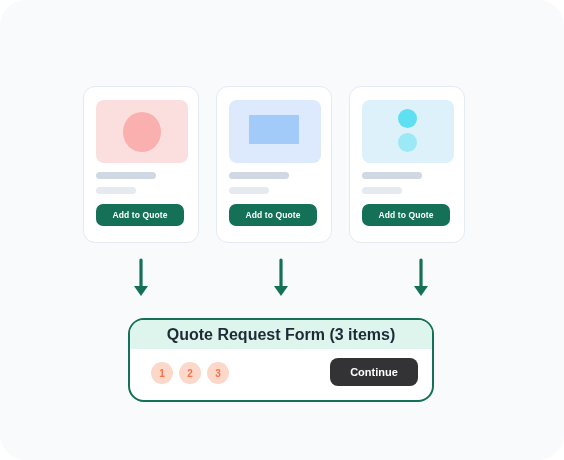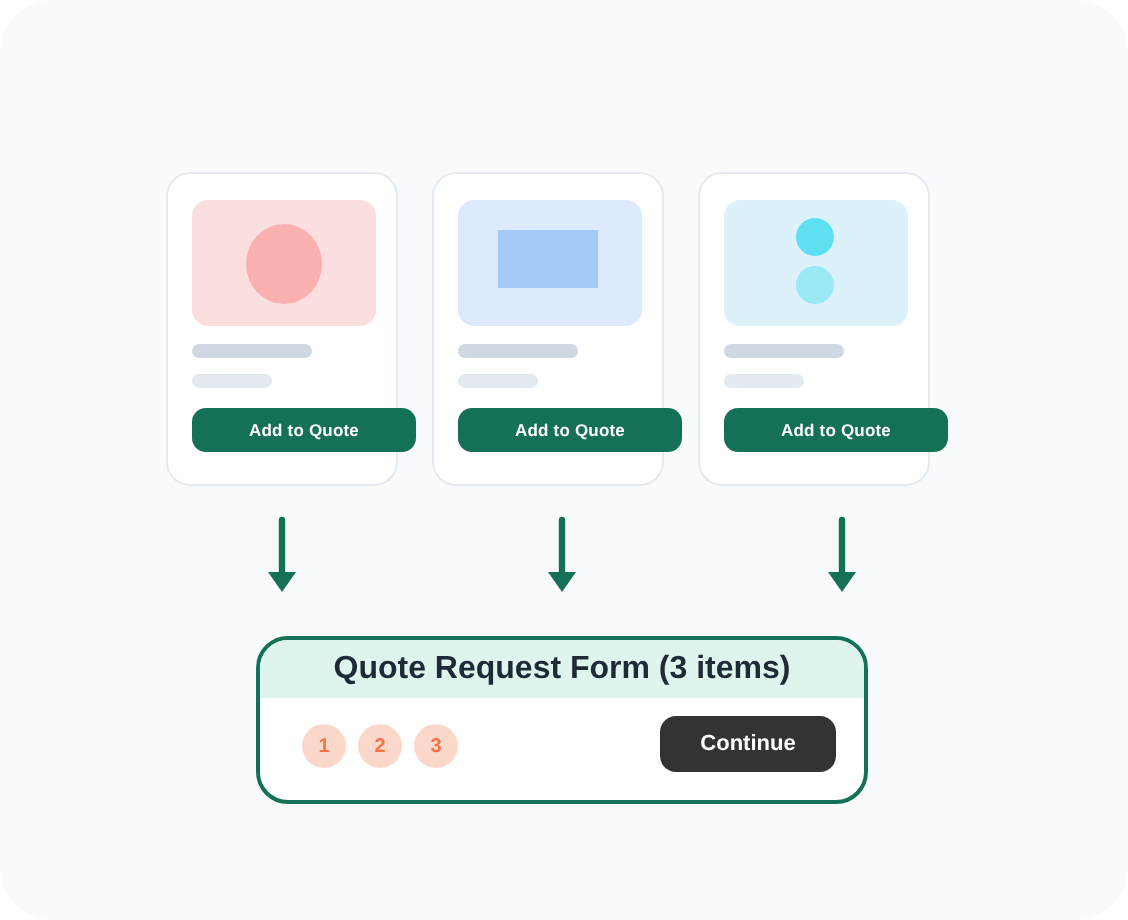--- a/index.html
+++ b/index.html
@@ -105,21 +105,21 @@
     top: 100px;
     width: 40px;
     height: 7px;
     background: #e5eaf1;
   }
 
   .add-btn {
     position: absolute;
     left: 12px;
     top: 117px;
-    width: 112px;
+    width: 88px;
     height: 22px;
     background: #147056;
     border-radius: 7px;
     color: #ffffff;
     font-size: 8.5px;
     font-weight: bold;
     display: flex;
     align-items: center;
     justify-content: center;
     letter-spacing: 0.1px;

